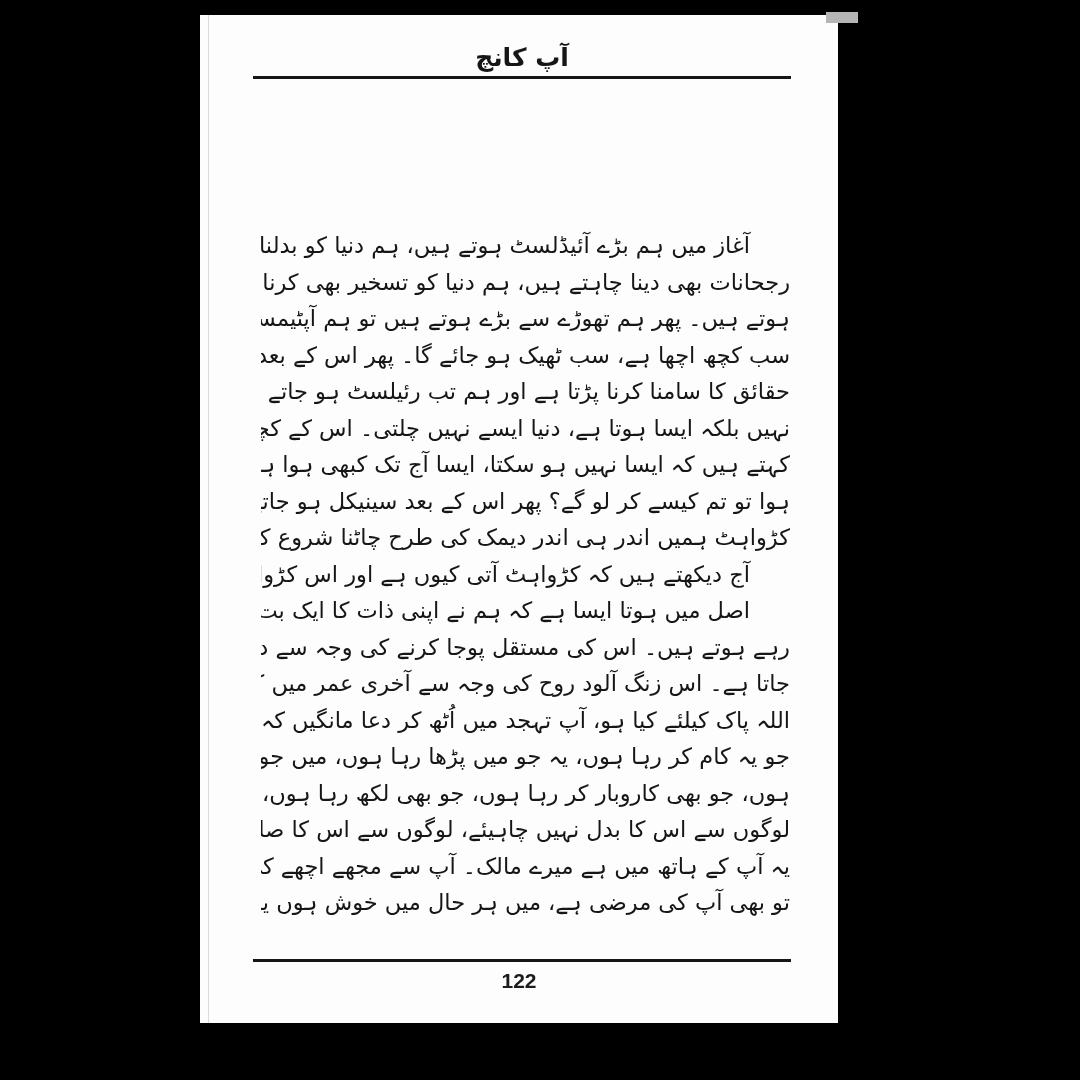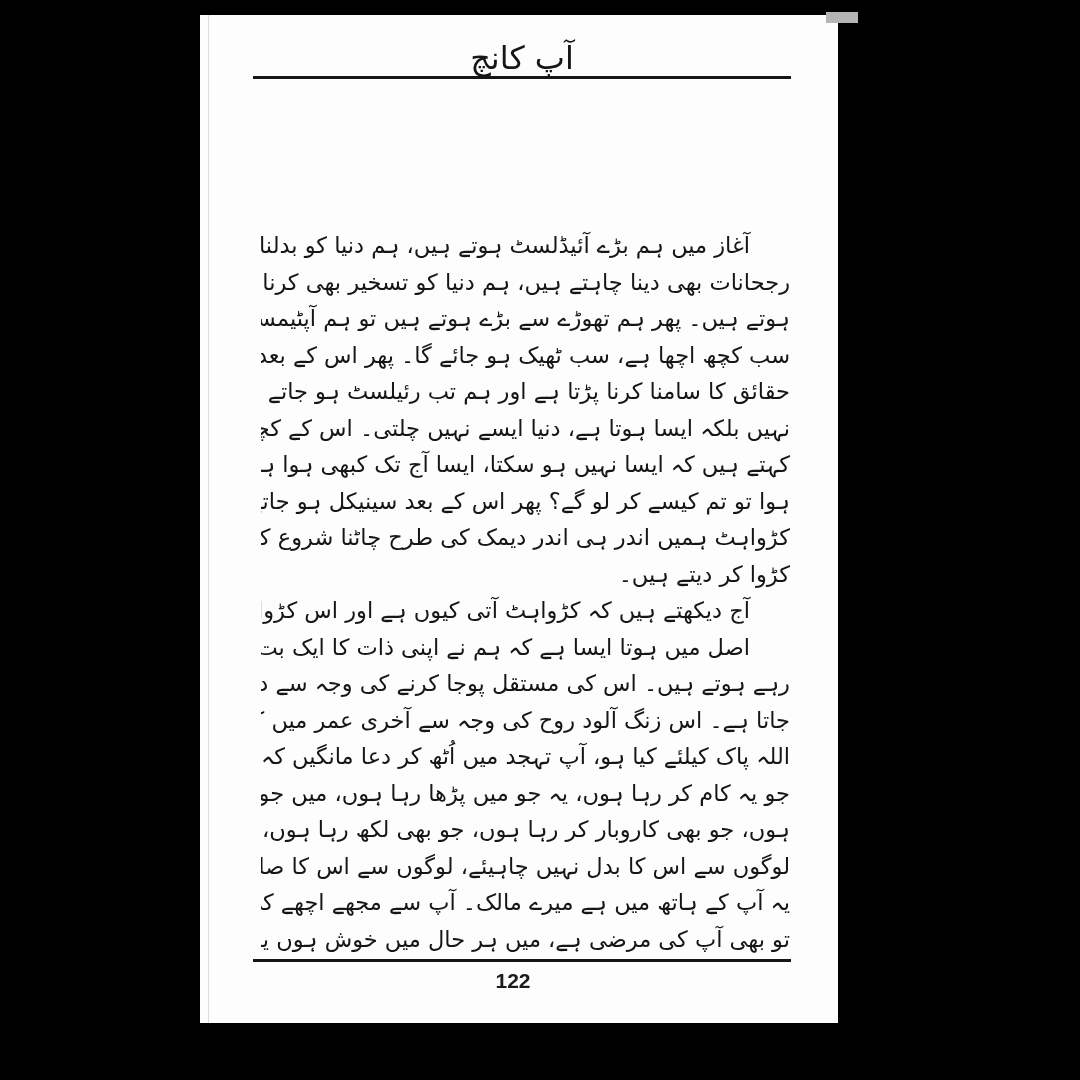--- a/index.html
+++ b/index.html
@@ -43,23 +43,23 @@
     height: 11px;
     background: #b5b5b5;
   }
   .running-head {
     position: absolute;
     left: 53px;
     top: 27px;
     width: 538px;
     text-align: center;
     direction: rtl;
-    font-size: 32px;
+    font-size: 25px;
     line-height: 32px;
-    font-weight: normal;
+    font-weight: bold;
   }
   .head-rule {
     position: absolute;
     left: 53px;
     top: 61px;
     width: 538px;
     height: 3px;
     background: #161616;
   }
   .chapter-title {
@@ -99,21 +99,21 @@
   .foot-rule {
     position: absolute;
     left: 53px;
     top: 944px;
     width: 538px;
     height: 3px;
     background: #161616;
   }
   .page-number {
     position: absolute;
-    left: 44px;
+    left: 50px;
     top: 954px;
     width: 538px;
     text-align: center;
     font-family: "Liberation Sans", sans-serif;
     font-weight: bold;
     font-size: 21px;
     color: #1c1c1c;
   }
 </style>
 </head>
@@ -132,21 +132,20 @@
     <div class="body-text" id="body-lines">
         <div class="line indent">آغاز میں ہم بڑے آئیڈلسٹ ہوتے ہیں، ہم دنیا کو بدلنا بھی چاہتے ہیں، ہم دنیا کو نئے</div>
         <div class="line">رجحانات بھی دینا چاہتے ہیں، ہم دنیا کو تسخیر بھی کرنا چاہتے ہیں۔ یہ ہماری زندگی کے ابتدائی ایام</div>
         <div class="line">ہوتے ہیں۔ پھر ہم تھوڑے سے بڑے ہوتے ہیں تو ہم آپٹیمسٹ ہو جاتے ہیں۔ ہم سمجھتے ہیں کہ</div>
         <div class="line">سب کچھ اچھا ہے، سب ٹھیک ہو جائے گا۔ پھر اس کے بعد زندگی تھوڑا اور آگے کو رینگتی ہے تو ہمیں</div>
         <div class="line">حقائق کا سامنا کرنا پڑتا ہے اور ہم تب رئیلسٹ ہو جاتے ہیں۔ ہم کہتے ہیں کہ نہیں دنیا میں ایسا</div>
         <div class="line">نہیں بلکہ ایسا ہوتا ہے، دنیا ایسے نہیں چلتی۔ اس کے کچھ اور سال بعد ہم پیسیمسٹ ہو جاتے ہیں۔ ہم</div>
         <div class="line">کہتے ہیں کہ ایسا نہیں ہو سکتا، ایسا آج تک کبھی ہوا ہی نہیں۔ فلاں نے نہیں کیا، فلاں سے بھی نہیں</div>
         <div class="line">ہوا تو تم کیسے کر لو گے؟ پھر اس کے بعد سینیکل ہو جاتے ہیں، ہم کڑوے ہو جاتے ہیں اور یہ</div>
         <div class="line">کڑواہٹ ہمیں اندر ہی اندر دیمک کی طرح چاٹنا شروع کر دیتی ہے۔ ہم اپنے حلقہ احباب کو بھی</div>
-        <div class="line short">کڑوا کر دیتے ہیں۔</div>
         <div class="line indent">آج دیکھتے ہیں کہ کڑواہٹ آتی کیوں ہے اور اس کڑواہٹ سے بچنے کا طریقہ کیا ہے؟</div>
         <div class="line indent">اصل میں ہوتا ایسا ہے کہ ہم نے اپنی ذات کا ایک بت تراشا ہوتا ہے اور ہم اُسی کو پوج</div>
         <div class="line">رہے ہوتے ہیں۔ اس کی مستقل پوجا کرنے کی وجہ سے دل سخت ہو جاتا ہے، اُس پر زنگ بھی لگ</div>
         <div class="line">جاتا ہے۔ اس زنگ آلود روح کی وجہ سے آخری عمر میں کڑواہٹ آ جاتی ہے۔ اگر یہ کام آپ نے</div>
         <div class="line">اللہ پاک کیلئے کیا ہو، آپ تہجد میں اُٹھ کر دعا مانگیں کہ اللہ پاک، میرے پرودگار، میرے مالک،</div>
         <div class="line">جو یہ کام کر رہا ہوں، یہ جو میں پڑھا رہا ہوں، میں جو بھی ویڈیو بنا رہا ہوں، میں جو بھی جاب کر رہا</div>
         <div class="line">ہوں، جو بھی کاروبار کر رہا ہوں، جو بھی لکھ رہا ہوں، یارب کریم یہ آپ کی رضا کیلئے ہے۔ اللہ پاک</div>
         <div class="line">لوگوں سے اس کا بدل نہیں چاہیئے، لوگوں سے اس کا صلہ بھی نہیں چاہیئے، آپ عزت دے دیں تو</div>
         <div class="line">یہ آپ کے ہاتھ میں ہے میرے مالک۔ آپ سے مجھے اچھے کی ہی امید ہے۔ اگر آپ نہ بھی دیں</div>
         <div class="line">تو بھی آپ کی مرضی ہے، میں ہر حال میں خوش ہوں یا اللہ، ایسی صورت میں صبر کی توفیق عطا</div>

